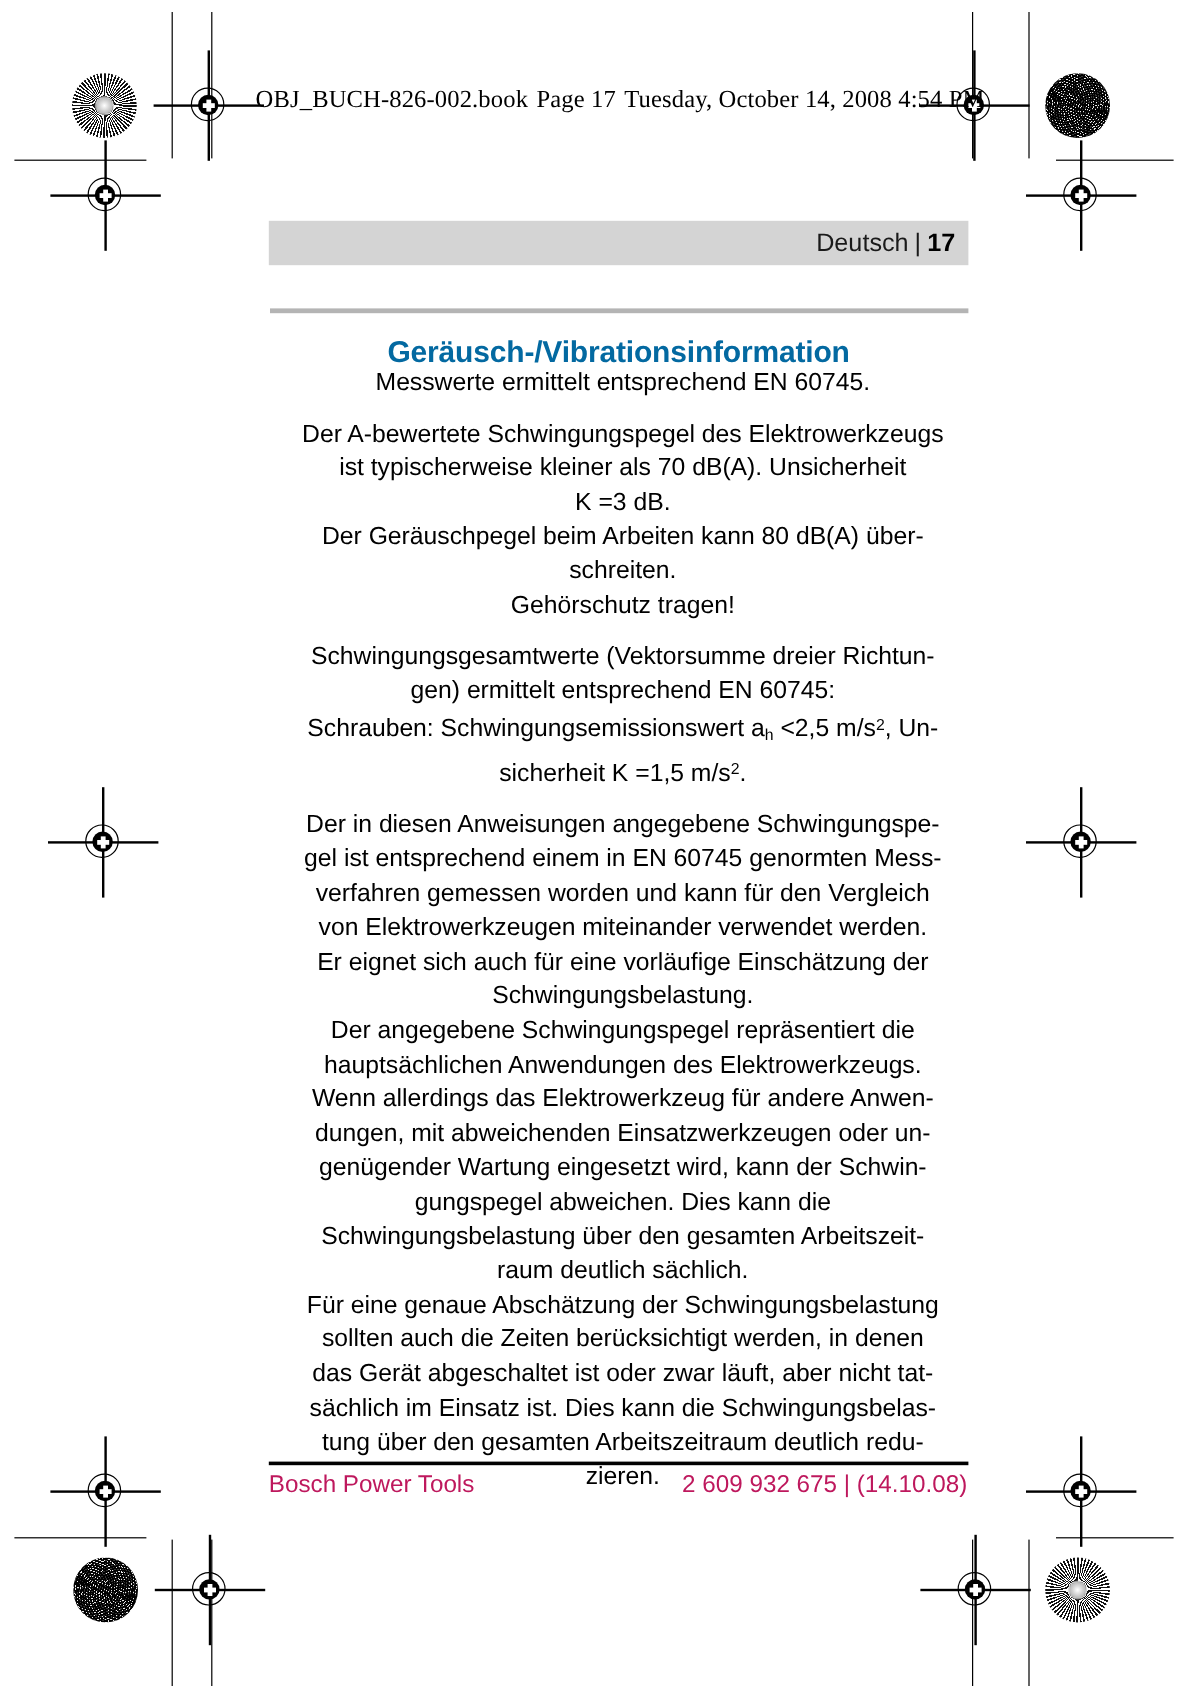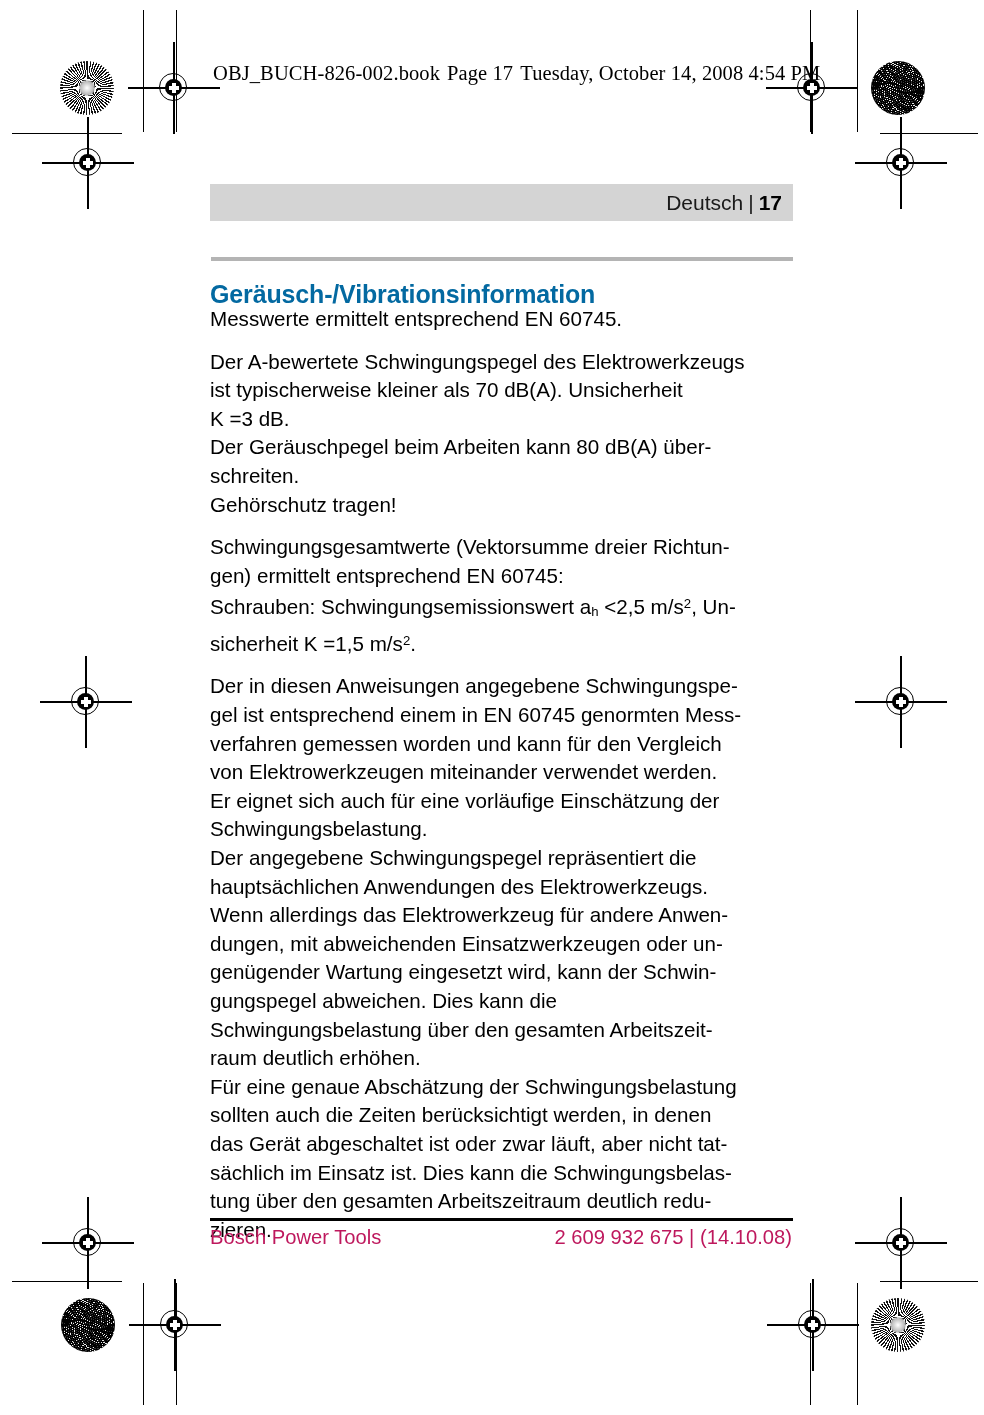--- a/index.html
+++ b/index.html
@@ -91,36 +91,37 @@
   .trim {
     position: absolute;
     background: #000;
   }
   .trim.h { height: 1.4px; }
   .trim.v { width: 1.4px; }
 
   
   .slug {
     position: absolute;
-    left: 213px; top: 62px;
+    left: 213px; top: 72px;
     font-family: "Liberation Serif", serif;
     font-size: 20.5px;
     letter-spacing: 0.1px;
     white-space: nowrap;
     color: #000;
   }
   .slug .sp { display: inline-block; width: 7px; }
 
   
   .page {
     position: absolute;
-    left: 210px;
+    left: 224px;
     top: 0;
     width: 583px;
     height: 1050px;
+    text-align: center;
   }
 
   .running-head {
     position: absolute;
     left: 0; top: 184px;
     width: 583px; height: 37px;
     background: #d4d4d4;
     display: flex;
     align-items: center;
     justify-content: flex-end;
@@ -346,21 +347,21 @@
 <span>Er eignet sich auch für eine vorläufige Einschätzung der</span>
 <span>Schwingungsbelastung.</span></p>
 
     <p><span>Der angegebene Schwingungspegel repräsentiert die</span>
 <span>hauptsächlichen Anwendungen des Elektrowerkzeugs.</span>
 <span>Wenn allerdings das Elektrowerkzeug für andere Anwen-</span>
 <span>dungen, mit abweichenden Einsatzwerkzeugen oder un-</span>
 <span>genügender Wartung eingesetzt wird, kann der Schwin-</span>
 <span>gungspegel abweichen. Dies kann die</span>
 <span>Schwingungsbelastung über den gesamten Arbeitszeit-</span>
-<span>raum deutlich erhöhen.</span></p>
+<span>raum deutlich sächlich.</span></p>
 
     <p><span>Für eine genaue Abschätzung der Schwingungsbelastung</span>
 <span>sollten auch die Zeiten berücksichtigt werden, in denen</span>
 <span>das Gerät abgeschaltet ist oder zwar läuft, aber nicht tat-</span>
 <span>sächlich im Einsatz ist. Dies kann die Schwingungsbelas-</span>
 <span>tung über den gesamten Arbeitszeitraum deutlich redu-</span>
 <span>zieren.</span></p>
 
   </div>
 

